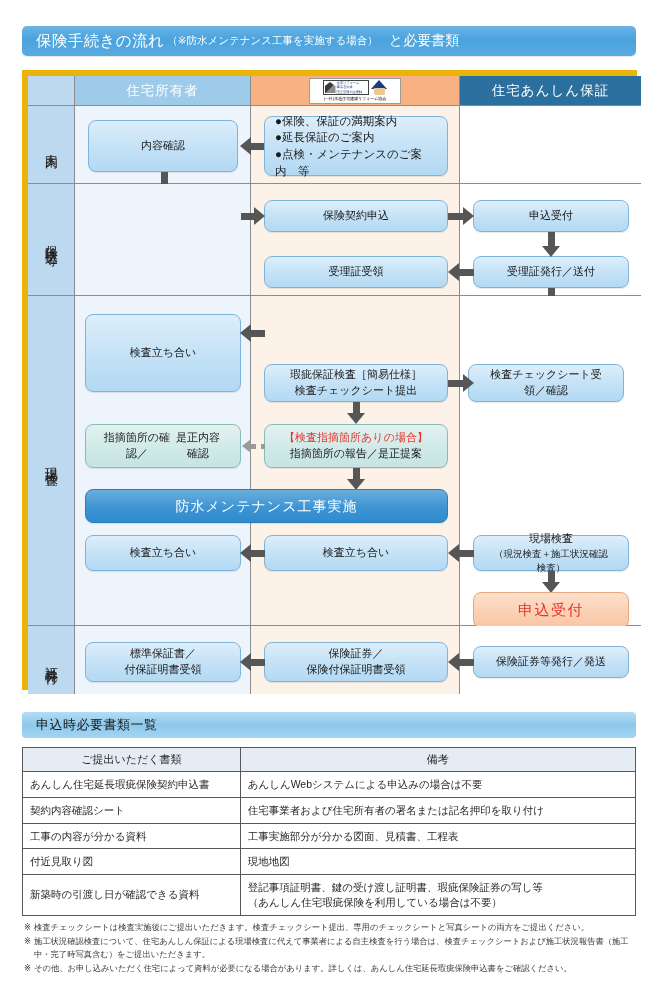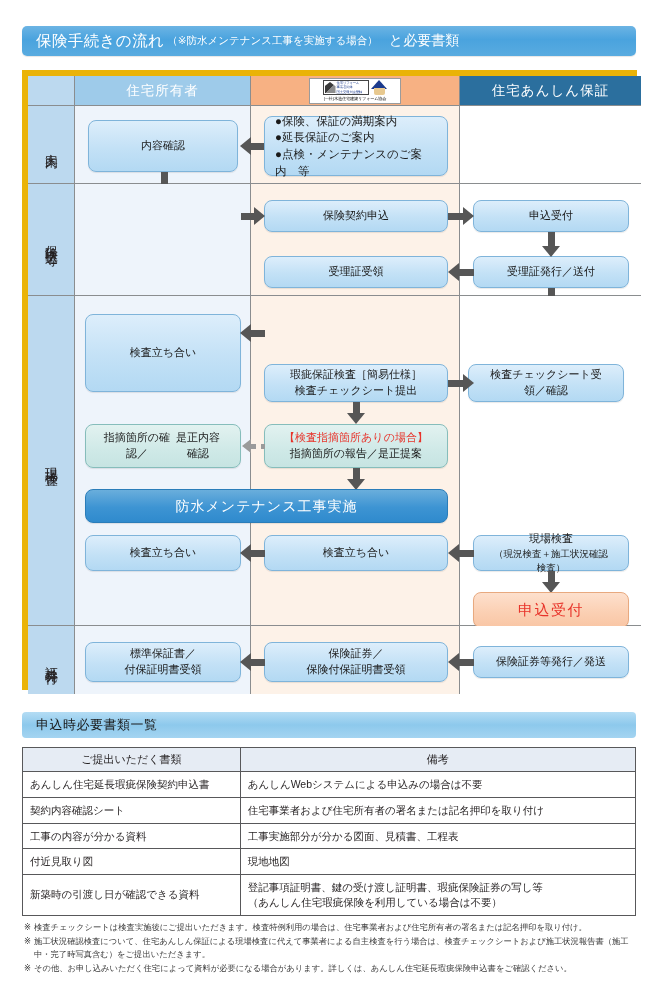--- a/index.html
+++ b/index.html
@@ -449,21 +449,21 @@
       <td class="c1">新築時の引渡し日が確認できる資料</td>
       <td class="c2" style="white-space:pre-line;margin-top:29px;">登記事項証明書、鍵の受け渡し証明書、瑕疵保険証券の写し等
 （あんしん住宅瑕疵保険を利用している場合は不要）</td>
     </tr>
   </tbody>
 </table>
 
 <div class="notes">
   <div class="n">
     <span class="mk">※</span>
-    <span>検査チェックシートは検査実施後にご提出いただきます。検査特例利用の場合は、住宅事業者および住宅所有者の署名または記名押印を取り付け。</span>
+    <span>検査チェックシートは検査実施後にご提出いただきます。検査チェックシート提出、専用のチェックシートと写真シートの両方をご提出ください。</span>
   </div>
   <div class="n">
     <span class="mk">※</span>
     <span>施工状況確認検査について、住宅あんしん保証による現場検査に代えて事業者による自主検査を行う場合は、検査チェックシートおよび施工状況報告書（施工中・完了時写真含む）をご提出いただきます。</span>
   </div>
   <div class="n">
     <span class="mk">※</span>
     <span>その他、お申し込みいただく住宅によって資料が必要になる場合があります。詳しくは、あんしん住宅延長瑕疵保険申込書をご確認ください。</span>
   </div>
 </div>

